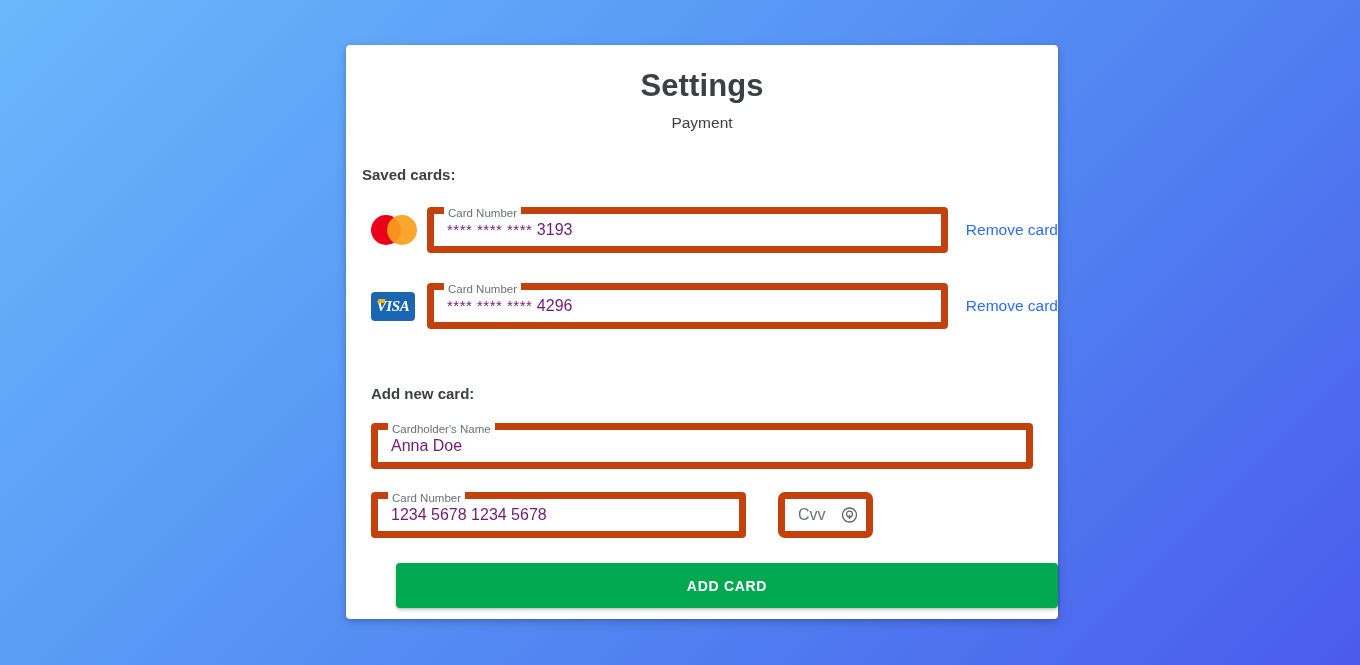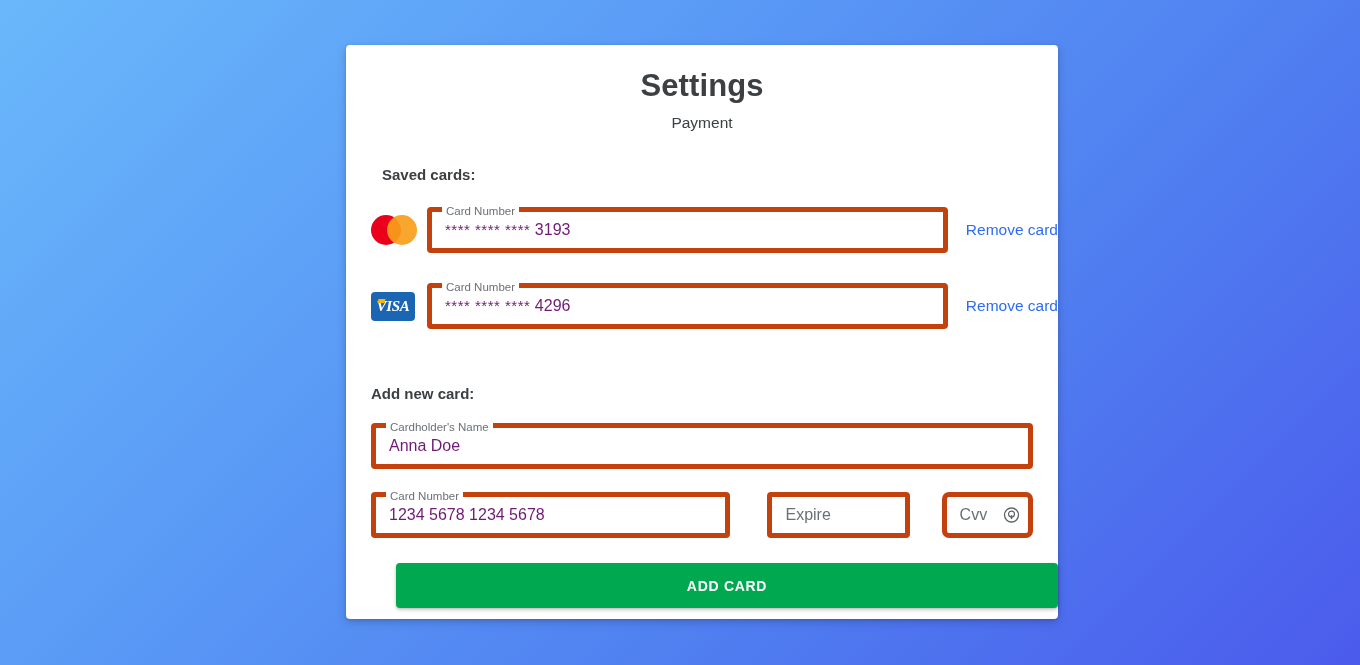--- a/index.html
+++ b/index.html
@@ -46,21 +46,21 @@
     color: #3c4043;
     line-height: 20px;
   }
 
   .section-label {
     font-size: 15px;
     font-weight: bold;
     color: #3c4043;
     margin: 0;
   }
-  .saved-label-wrap { padding: 33px 0 0 36px; }
+  .saved-label-wrap { padding: 33px 0 0 16px; }
   .addnew-label-wrap { padding: 27px 0 0 25px; }
 
   
   .saved-list { padding: 23px 0 0 0; }
   .card-row {
     display: flex;
     align-items: center;
     padding: 0 0 0 25px;
     height: 48px;
     margin-bottom: 28px;
@@ -101,21 +101,21 @@
     position: absolute;
     left: 1px; top: 1px;
     width: 7px; height: 4px;
     background: #f7b600;
     transform: skewX(-14deg);
   }
 
   
   .field {
     position: relative;
-    border: 5px solid #c2410c;
+    border: 7px solid #c2410c;
     border-radius: 4px;
     height: 46px;
     background: #fff;
     display: flex;
     align-items: center;
   }
   .field .legend {
     position: absolute;
     top: -7px;
     left: 10px;
@@ -247,23 +247,20 @@
       <span class="value">Anna Doe</span>
     </div>
 
     <div class="row-2">
 
       <div class="field cardnum-field">
         <span class="legend">Card Number</span>
         <span class="value">1234 5678 1234 5678</span>
       </div>
 
-      <div class="field expire-field">
-        <span class="placeholder">Expire</span>
-      </div>
 
       <div class="field cvv-field">
         <span class="placeholder">Cvv</span>
         <span class="cvv-icon">
           <svg width="17" height="17" viewBox="0 0 17 17">
             <circle cx="8.5" cy="8.5" r="7" fill="none" stroke="#5f6368" stroke-width="1.3"></circle>
             <circle cx="8.5" cy="7.6" r="3" fill="none" stroke="#5f6368" stroke-width="1.2"></circle>
             <rect x="7.8" y="8.6" width="1.4" height="4" fill="#5f6368"></rect>
           </svg>
         </span>

